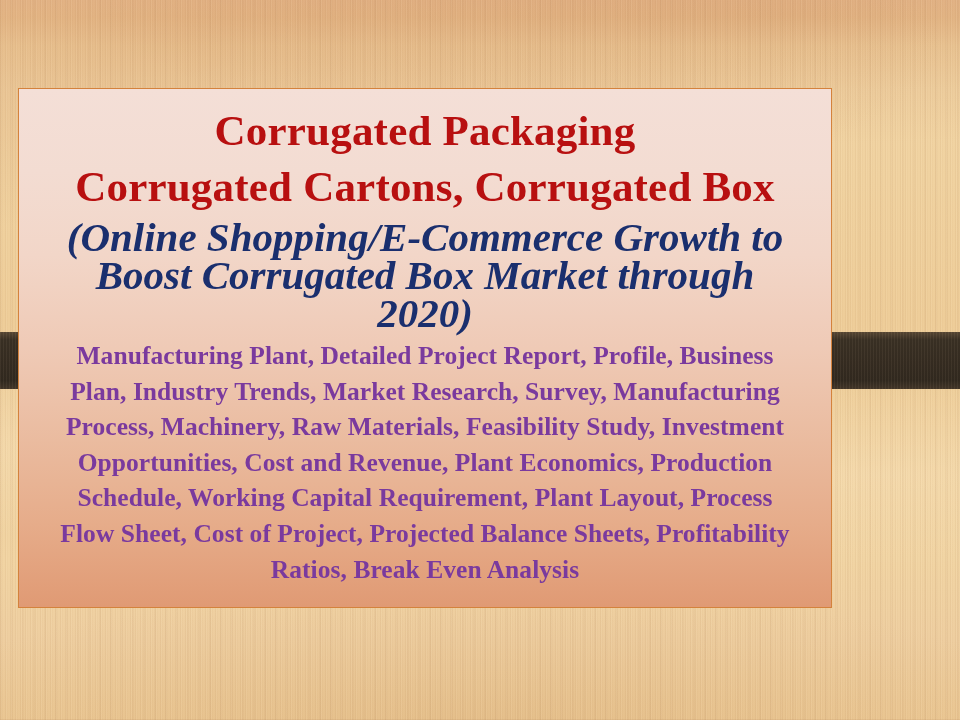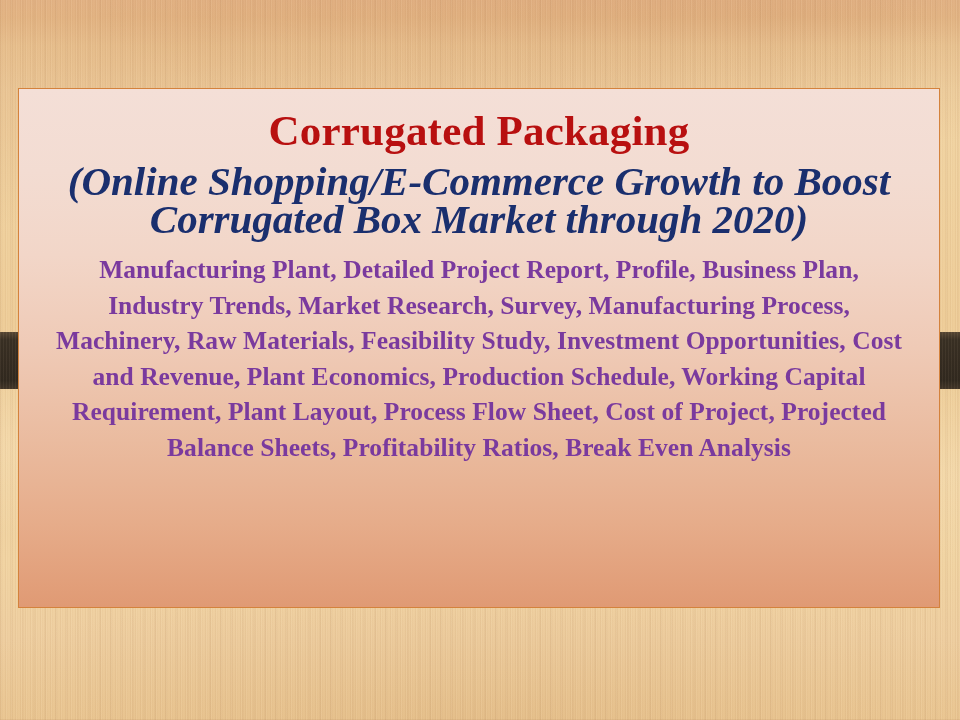--- a/index.html
+++ b/index.html
@@ -108,21 +108,21 @@
       rgba(255,235,200,0.045) 1px,
       rgba(0,0,0,0.05) 1px,
       rgba(0,0,0,0.05) 3px);
   }
 
   
   #card {
     position: absolute;
     left: 18px;
     top: 88px;
-    width: 922px;
+    width: 814px;
     height: 520px;
     box-sizing: border-box;
     border: 1.5px solid #d4823c;
     background: linear-gradient(to bottom,
       #f4dfd7 0%,
       #f3dcd2 16%,
       #f2d6c8 32%,
       #efcab6 50%,
       #eabb9f 68%,
       #e6ac8a 84%,
@@ -155,21 +155,21 @@
     margin-top: 3px;
     padding: 0 26px;
   }
 
   .body-block {
     color: #7a3a9e;
     font-family: "Liberation Serif", serif;
     font-weight: bold;
     font-size: 25.5px;
     line-height: 35.6px;
-    margin-top: 14px;
+    margin-top: 6px;
     padding: 0 16px;
     letter-spacing: 0.05px;
   }
 </style>
 </head>
 <body>
 
 <div id="slide">
 
   <div class="wood-base"></div>
@@ -179,19 +179,20 @@
   <div class="wood-seams"></div>
 
   <div class="dark-band">
     <div class="band-grain"></div>
   </div>
 
   <div id="card">
 
     <div class="title-line line1">Corrugated Packaging</div>
 
+    <div class="title-line line2">Corrugated Cartons, Corrugated Box</div>
 
     <div class="subtitle-block">(Online Shopping/E-Commerce Growth to Boost Corrugated Box Market through 2020)</div>
 
     <div class="body-block">Manufacturing Plant, Detailed Project Report, Profile, Business Plan, Industry Trends, Market Research, Survey, Manufacturing Process, Machinery, Raw Materials, Feasibility Study, Investment Opportunities, Cost and Revenue, Plant Economics, Production Schedule, Working Capital Requirement, Plant Layout, Process Flow Sheet, Cost of Project, Projected Balance Sheets, Profitability Ratios, Break Even Analysis</div>
 
   </div>
 </div>
 
 </body></html>

